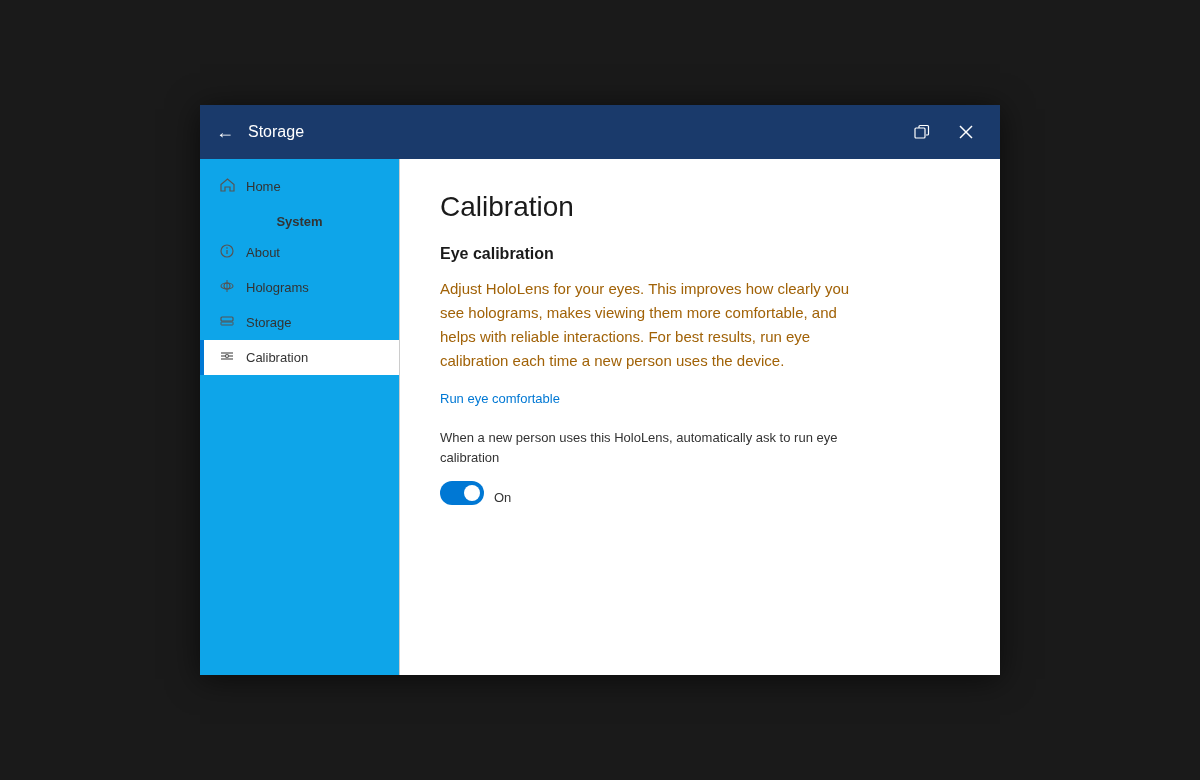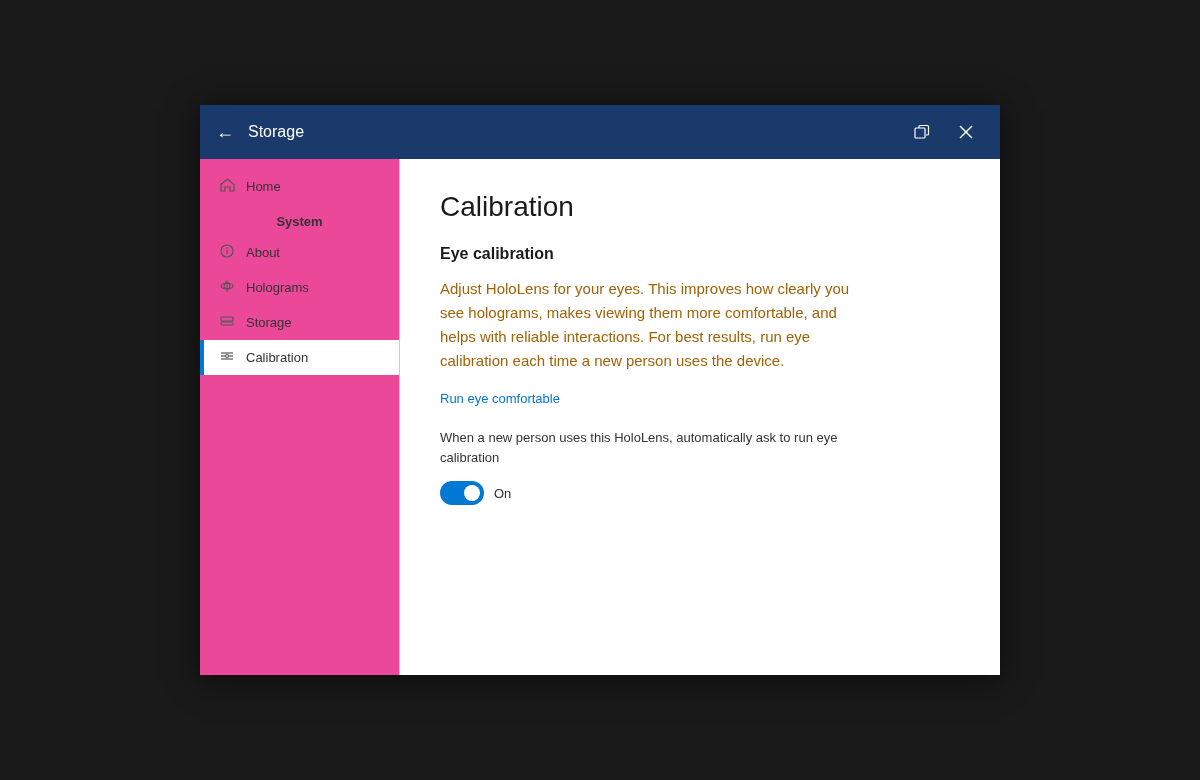--- a/index.html
+++ b/index.html
@@ -64,21 +64,21 @@
     }
 
     .content-area {
       display: flex;
       flex: 1;
       overflow: hidden;
     }
 
     .sidebar {
       width: 200px;
-      background: #ec4899;
+      background: #0ea5e9;
       flex-shrink: 0;
       padding-top: 10px;
       border-right: 1px solid #ccc;
     }
 
     .sidebar-section-label {
       font-size: 13px;
       font-weight: 600;
       color: #333;
       padding: 10px 18px 6px 18px;
@@ -155,21 +155,21 @@
     .auto-ask-label {
       font-size: 13px;
       color: #333;
       max-width: 430px;
       line-height: 1.5;
       margin-bottom: 14px;
     }
 
     .toggle-row {
       display: flex;
-      align-items: center;
+      align-items: flex-end;
       gap: 10px;
     }
 
     .toggle-switch {
       width: 44px;
       height: 24px;
       background: #0078d4;
       border-radius: 12px;
       position: relative;
       cursor: pointer;

